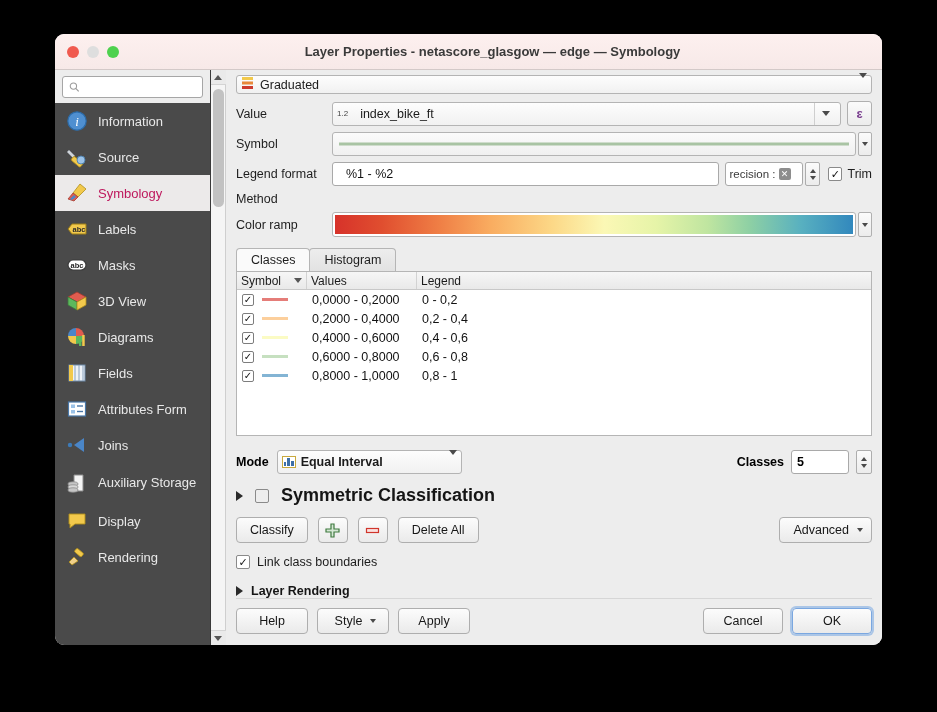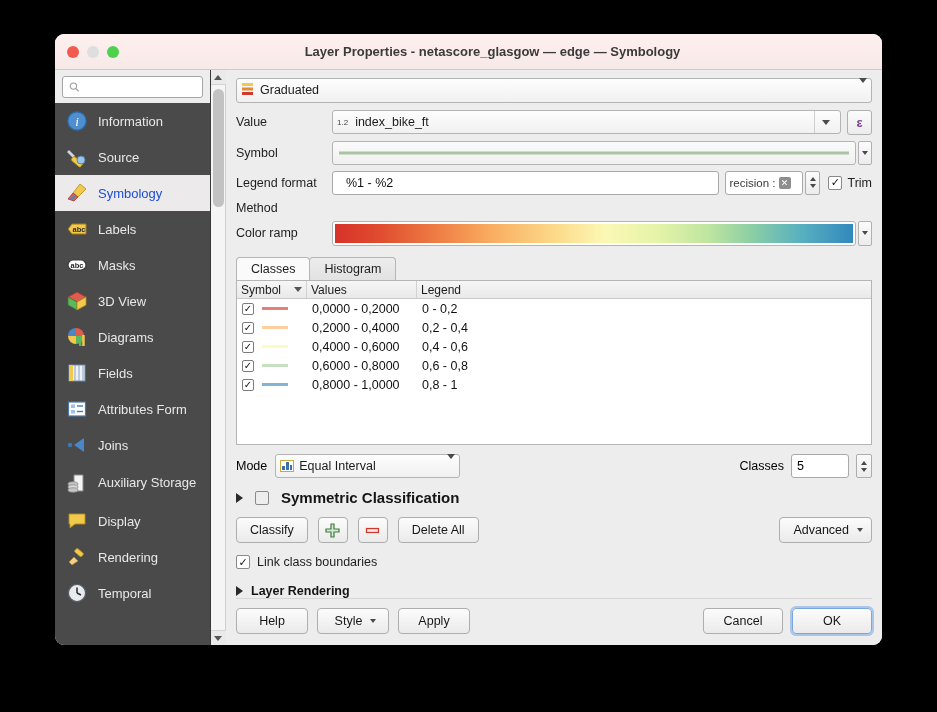--- a/index.html
+++ b/index.html
@@ -67,21 +67,21 @@
   }
   .navlist { flex:1 1 auto; overflow:hidden; }
   .navitem {
     display:flex; align-items:center; gap:9px;
     padding: 0 10px; height: 36px;
     color: #e8e8e8; font-size: 13px;
     white-space: nowrap;
   }
   .navitem.two-line { height: 40px; }
   .navitem.two-line .lbl { line-height: 1.05; white-space: normal; }
-  .navitem.active { background:#eceaea; color:#1d4ed8; }
+  .navitem.active { background:#eceaea; color:#be185d; }
   .navicon { width:24px; height:24px; flex:0 0 24px; display:flex; align-items:center; justify-content:center; }
 
   
   .sb-scroll {
     width: 15px; flex:0 0 15px;
     background:#f0f0f0; border-right:1px solid #cfcfcf;
     display:flex; flex-direction:column; align-items:center;
     position:relative;
   }
   .sb-arrow { height:15px; width:15px; display:flex; align-items:center; justify-content:center;
@@ -216,34 +216,34 @@
 
   .trow { display:flex; align-items:center; height:19px; font-size:12.5px; color:#111; }
   .td.sym { width:70px; flex:0 0 70px; display:flex; align-items:center; gap:8px; padding-left:5px; }
   .swatch-line { width:26px; height:3px; }
   .td.values { width:110px; flex:0 0 110px; padding-left:5px; }
   .td.legend { flex:1 1 auto; padding-left:5px; }
   .chk-sm { width:12px;height:12px;border:1px solid #7d7d7d;background:#fff;border-radius:2px;
             display:flex;align-items:center;justify-content:center;font-size:10px;color:#111;line-height:1;flex:0 0 12px; }
 
   
-  .moderow { display:flex; align-items:center; margin-top:9px; }
+  .moderow { display:flex; align-items:center; margin-top:14px;font-weight:bold; }
   .mode-combo { width:185px; flex:0 0 185px; margin-left:8px; }
   .mode-icon { width:14px;height:12px;flex:0 0 14px;margin-right:5px;
                border:1px solid #c8a93e; background:#fff; display:flex; align-items:flex-end; gap:1px; padding:1px; }
   .mode-icon i { display:block; width:3px; background:#3d6fa8; }
   .classes-wrap { margin-left:auto; display:flex; align-items:center; gap:7px; font-size:12.5px; }
   .classes-field { width:58px; height:24px; background:#fff; border:1px solid #a9a9a9;
                    border-radius:3px; display:flex; align-items:center; padding:0 5px; font-size:12.5px; }
   .spin-tall { width:16px;height:24px; background:linear-gradient(#fbfbfb,#ececec);
                border:1px solid #adadad;border-radius:2px;
                display:flex;flex-direction:column;align-items:center;justify-content:center;gap:3px; }
 
   
-  .symrow { display:flex; align-items:center; gap:12px; margin-top:11px; font-size:15px; font-weight:bold; color:#151515; }
+  .symrow { display:flex; align-items:center; gap:12px; margin-top:11px; font-size:18px; font-weight:bold; color:#151515; }
   .disc { width:0;height:0;border-top:5px solid transparent;border-bottom:5px solid transparent;border-left:7px solid #2a2a2a; }
   .chk-empty { width:14px;height:14px;border:1px solid #8a8a8a;background:#ededed;border-radius:2px;flex:0 0 14px; }
 
   
   .classifyrow { display:flex; align-items:center; gap:10px; margin-top:11px; }
   .btn {
     height:26px; padding:0 13px;
     background:linear-gradient(#fcfcfc,#eaeaea);
     border:1px solid #aeaeae; border-radius:4px;
     font-size:12.5px; color:#171717;
@@ -267,21 +267,21 @@
     background:linear-gradient(#fcfcfc,#eaeaea);
     border:1px solid #7aa7e0; box-shadow:0 0 0 2px rgba(90,150,225,.45);
   }
   .w72 { width:72px; }
   .w80 { width:80px; }
 
   .mini-caret { width:0;height:0;border-left:3.5px solid transparent;border-right:3.5px solid transparent;border-top:4.5px solid #4a4a4a; }
   .up-tri-s { width:0;height:0;border-left:3.5px solid transparent;border-right:3.5px solid transparent;border-bottom:4px solid #4a4a4a; }
   .dn-tri-s { width:0;height:0;border-left:3.5px solid transparent;border-right:3.5px solid transparent;border-top:4px solid #4a4a4a; }
 
-  .sup { font-size:8px; vertical-align:super; color:#444; margin-right:7px; }
+  .sup { font-size:8px; vertical-align:super; color:#444; margin-right:12px; }
 </style>
 </head>
 <body>
 
 <div class="window">
 
   <div class="titlebar">
     <div class="lights">
       <div class="light red"></div>
       <div class="light yellow"></div>
@@ -442,30 +442,20 @@
         <div class="navitem">
           <span class="navicon">
             <svg width="22" height="22" viewBox="0 0 22 22">
                 <rect x="11" y="2" width="9" height="4.5" rx="1.3" transform="rotate(40 11 2)" fill="#f2c94c" stroke="#b08f1c" stroke-width=".8"></rect>
                 <path d="M8 11 L12 15 L6 19 L3 16 Z" fill="#f0d08a" stroke="#b08f1c" stroke-width=".8"></path>
               </svg>
           </span>
           <span class="lbl">Rendering</span>
         </div>
 
-        <div class="navitem">
-          <span class="navicon">
-            <svg width="22" height="22" viewBox="0 0 22 22">
-                <circle cx="11" cy="11" r="8.6" fill="#e9ecef" stroke="#5a6068" stroke-width="1.3"></circle>
-                <line x1="11" y1="11" x2="11" y2="5.6" stroke="#2a2a2a" stroke-width="1.5"></line>
-                <line x1="11" y1="11" x2="15" y2="13" stroke="#2a2a2a" stroke-width="1.5"></line>
-              </svg>
-          </span>
-          <span class="lbl">Temporal</span>
-        </div>
 
       </div>
     </div>
 
     <div class="sb-scroll">
       <div class="sb-arrow">
           <span class="tri up"></span>
         </div>
       <div class="sb-track">
         <div class="sb-thumb"></div>

